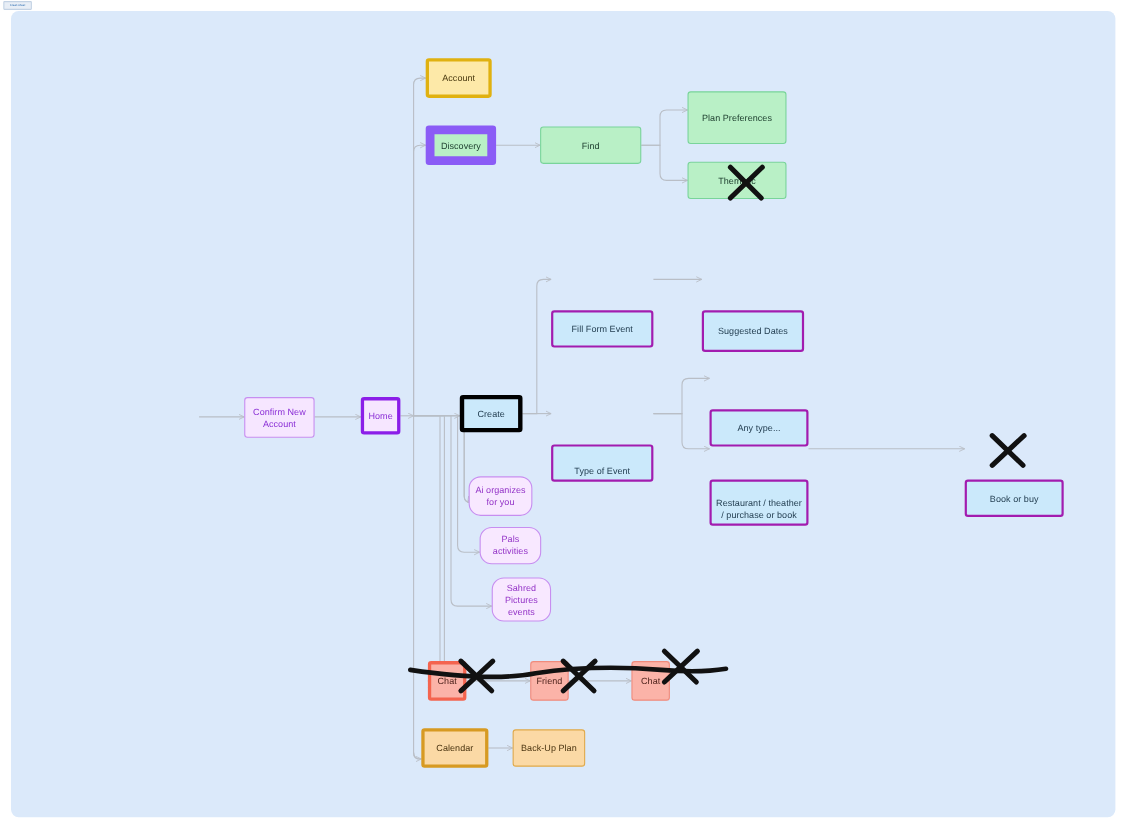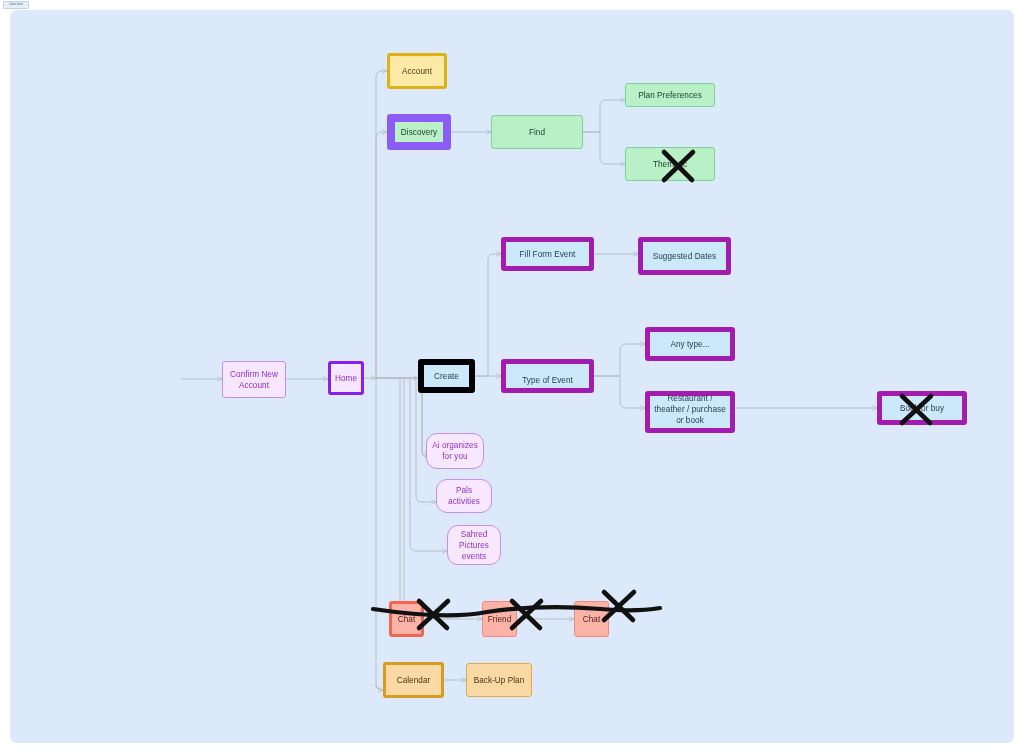--- a/index.html
+++ b/index.html
@@ -29,22 +29,22 @@
     font-size:8.2px;line-height:11px;letter-spacing:.05px;
     border-radius:3px;padding:2px 4px;
   }
   .node span{display:block;}
 
   
   .purple       {background:#f6e6ff;border:1px solid #c78ef0;color:#8b2fd6;}
   .purple-strong{background:#f6e6ff;border:3px solid #8b1ee8;color:#8b2fd6;}
   .pill         {background:#f8e8ff;border:1px solid #c78ef0;color:#9333c7;border-radius:11px;}
 
-  .blue         {background:#cbe9fb;border:5px solid #a21caf;color:#1f3a4d;}
-  .blue-strong  {background:#cbe9fb;border:6px solid #000000;color:#1f3a4d;}
+  .blue         {background:#cbe9fb;border:2px solid #a21caf;color:#1f3a4d;margin-top:45px;}
+  .blue-strong  {background:#cbe9fb;border:4px solid #000000;color:#1f3a4d;}
 
   .green        {background:#b9f0c6;border:1px solid #79d49a;color:#1f4030;}
   .green-strong {background:#b9f0c6;border:8px solid #8b5cf6;color:#1f4030;}
   .yellow-strong{background:#fde9a8;border:3px solid #e0b110;color:#4a3a10;}
 
   .orange       {background:#fbd9a5;border:1px solid #e0a94a;color:#4a3410;}
   .orange-strong{background:#fbd9a5;border:3px solid #d79a22;color:#4a3410;}
 
   .red          {background:#fbb3a8;border:1px solid #f08b7c;color:#4a1f18;}
   .red-strong   {background:#fbb3a8;border:3px solid #f4644f;color:#4a1f18;}
@@ -118,21 +118,21 @@
 
   <div class="node yellow-strong" style="left:387px;top:53px;width:60px;height:36px;">
       <span>Account</span>
     </div>
   <div class="node green-strong" style="left:387px;top:114px;width:64px;height:36px;">
       <span>Discovery</span>
     </div>
   <div class="node green" style="left:491px;top:115px;width:92px;height:34px;">
       <span>Find</span>
     </div>
-  <div class="node green" style="left:625px;top:83px;width:90px;height:24px;">
+  <div class="node green" style="left:625px;top:83px;width:90px;height:48px;">
       <span>Plan Preferences</span>
     </div>
   <div class="node green" style="left:625px;top:147px;width:90px;height:34px;">
       <span>Thematic</span>
     </div>
 
   <div class="node blue-strong" style="left:418px;top:359px;width:57px;height:34px;">
       <span>Create</span>
     </div>
   <div class="node blue" style="left:501px;top:237px;width:93px;height:34px;">

